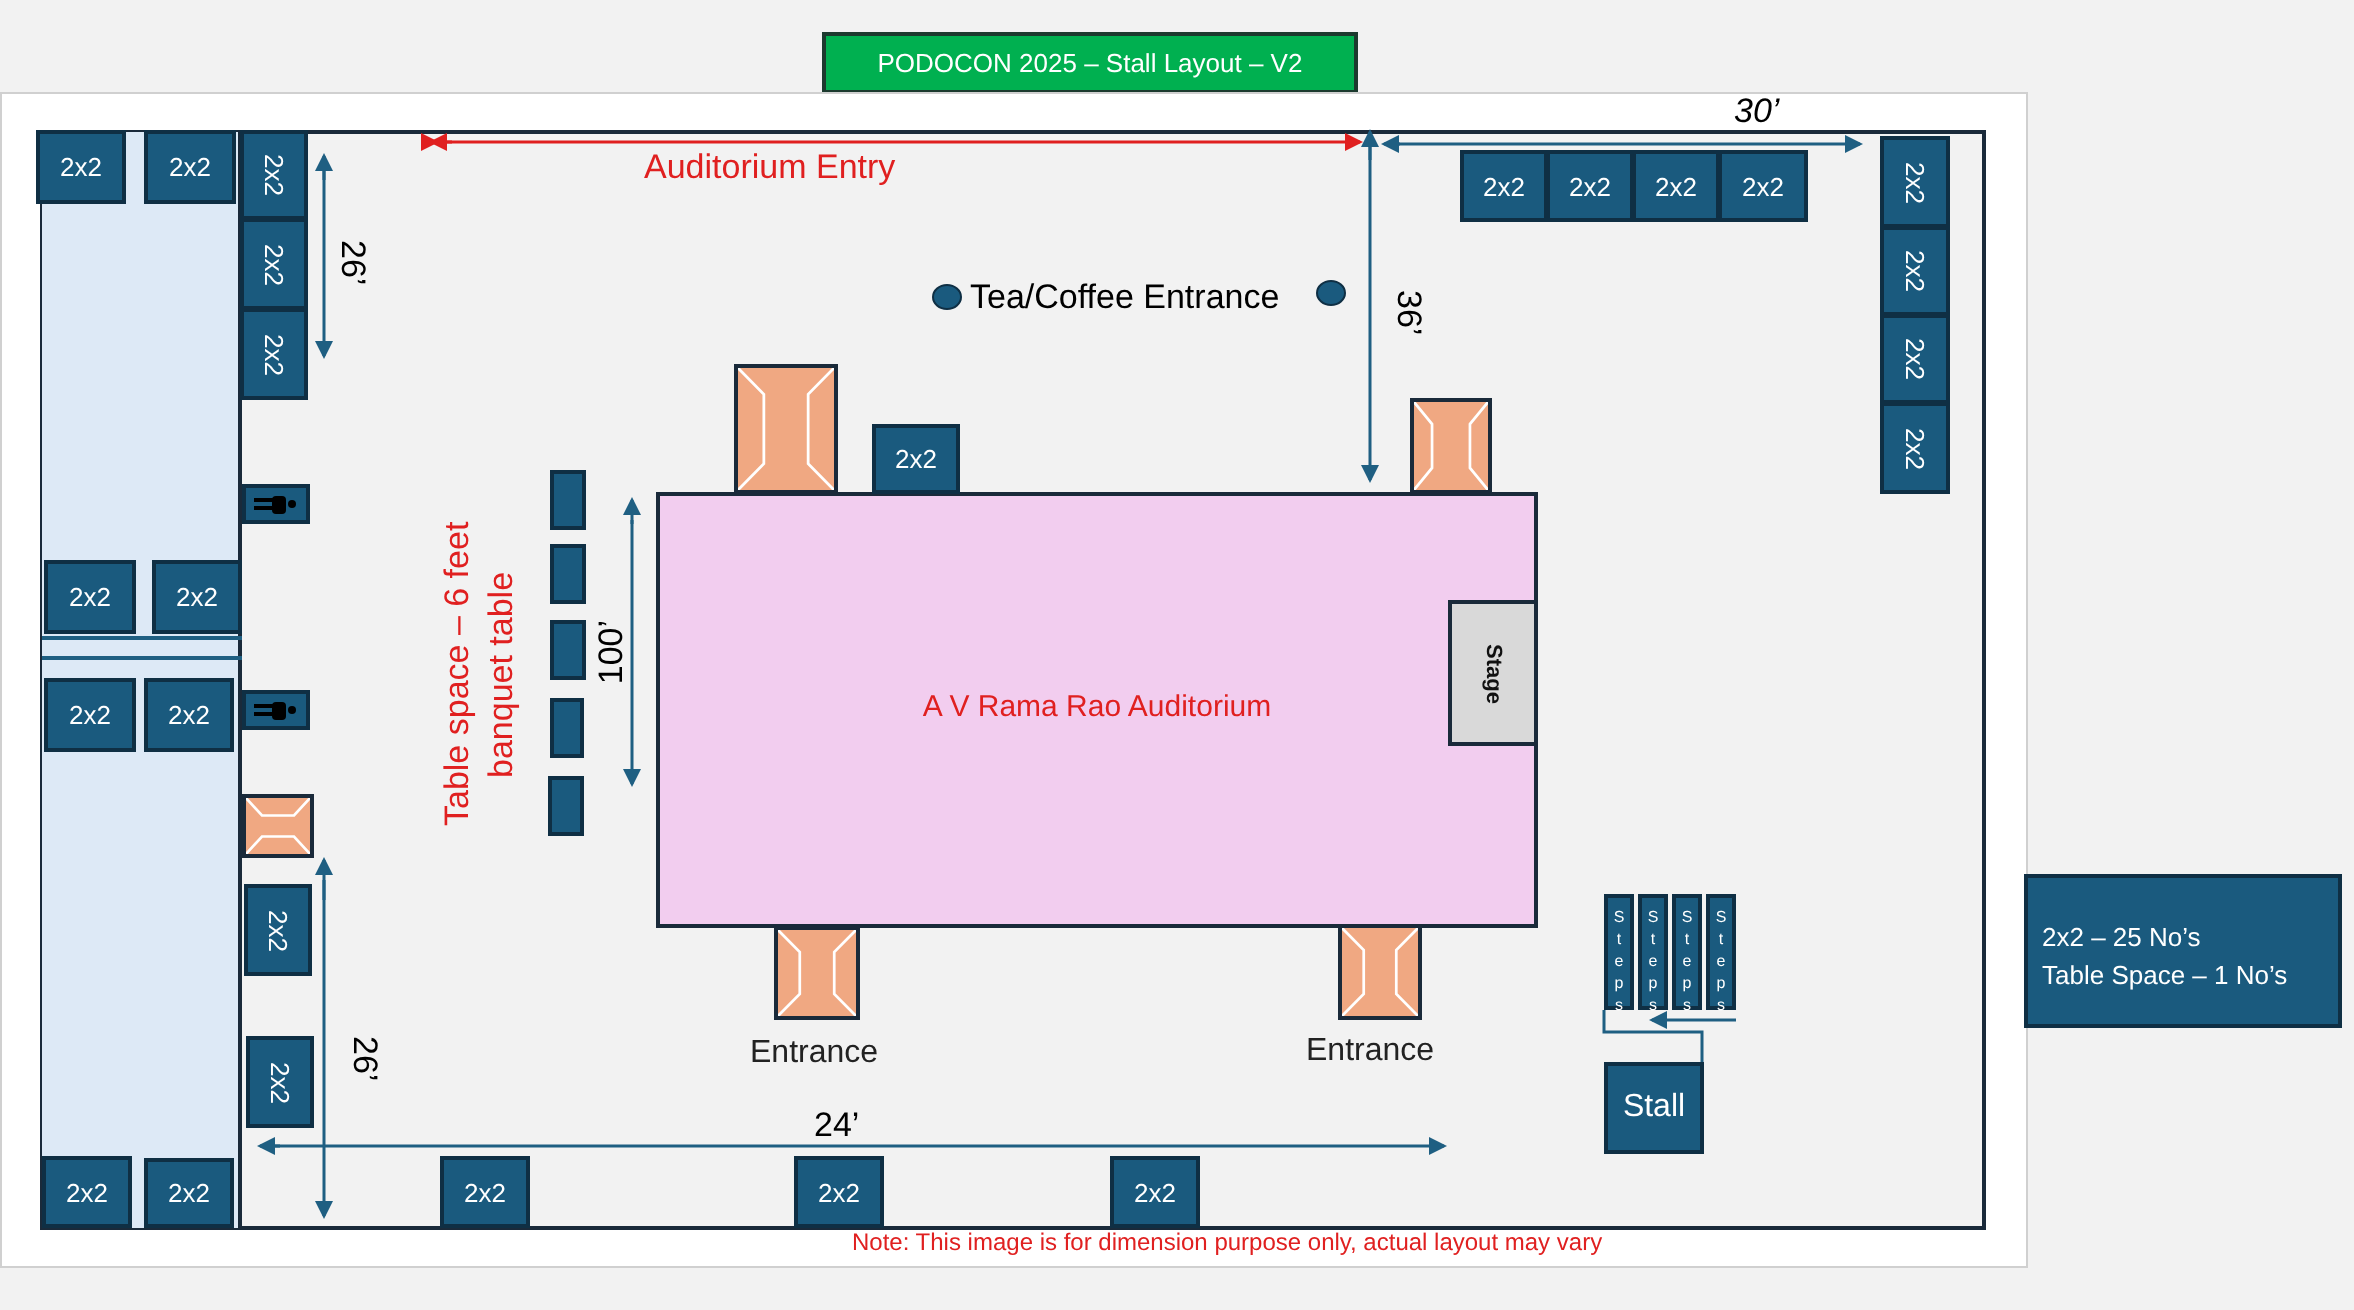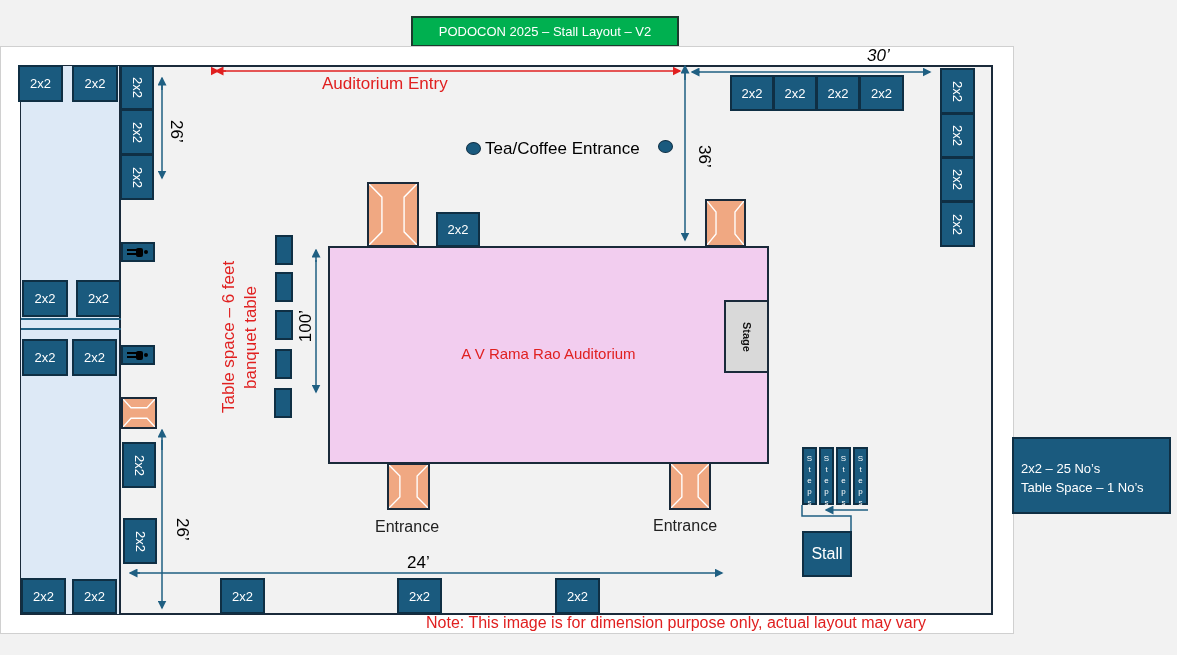--- a/index.html
+++ b/index.html
@@ -194,21 +194,21 @@
     <span>p</span>
     <span>s</span>
   </div>
 <div class="abs lift">Stall</div>
 
 <div class="abs legend">
   <div>2x2 – 25 No’s</div>
   <div>Table Space – 1 No’s</div>
 </div>
 
-<div class="abs red" style="left:426px;top:614px;font-size:16px;">Note: This image is for dimension purpose only, actual layout may vary</div>
+<div class="abs red" style="left:426px;top:614px;font-size:12px;">Note: This image is for dimension purpose only, actual layout may vary</div>
 
 <svg class="overlay">
   <defs>
     <marker id="ab" markerWidth="6" markerHeight="6" refX="5" refY="3" orient="auto">
         <path d="M0,0 L6,3 L0,6 z" fill="#1f5f82"></path>
       </marker>
     <marker id="ar" markerWidth="6" markerHeight="6" refX="5" refY="3" orient="auto">
         <path d="M0,0 L6,3 L0,6 z" fill="#e02020"></path>
       </marker>
   </defs>

